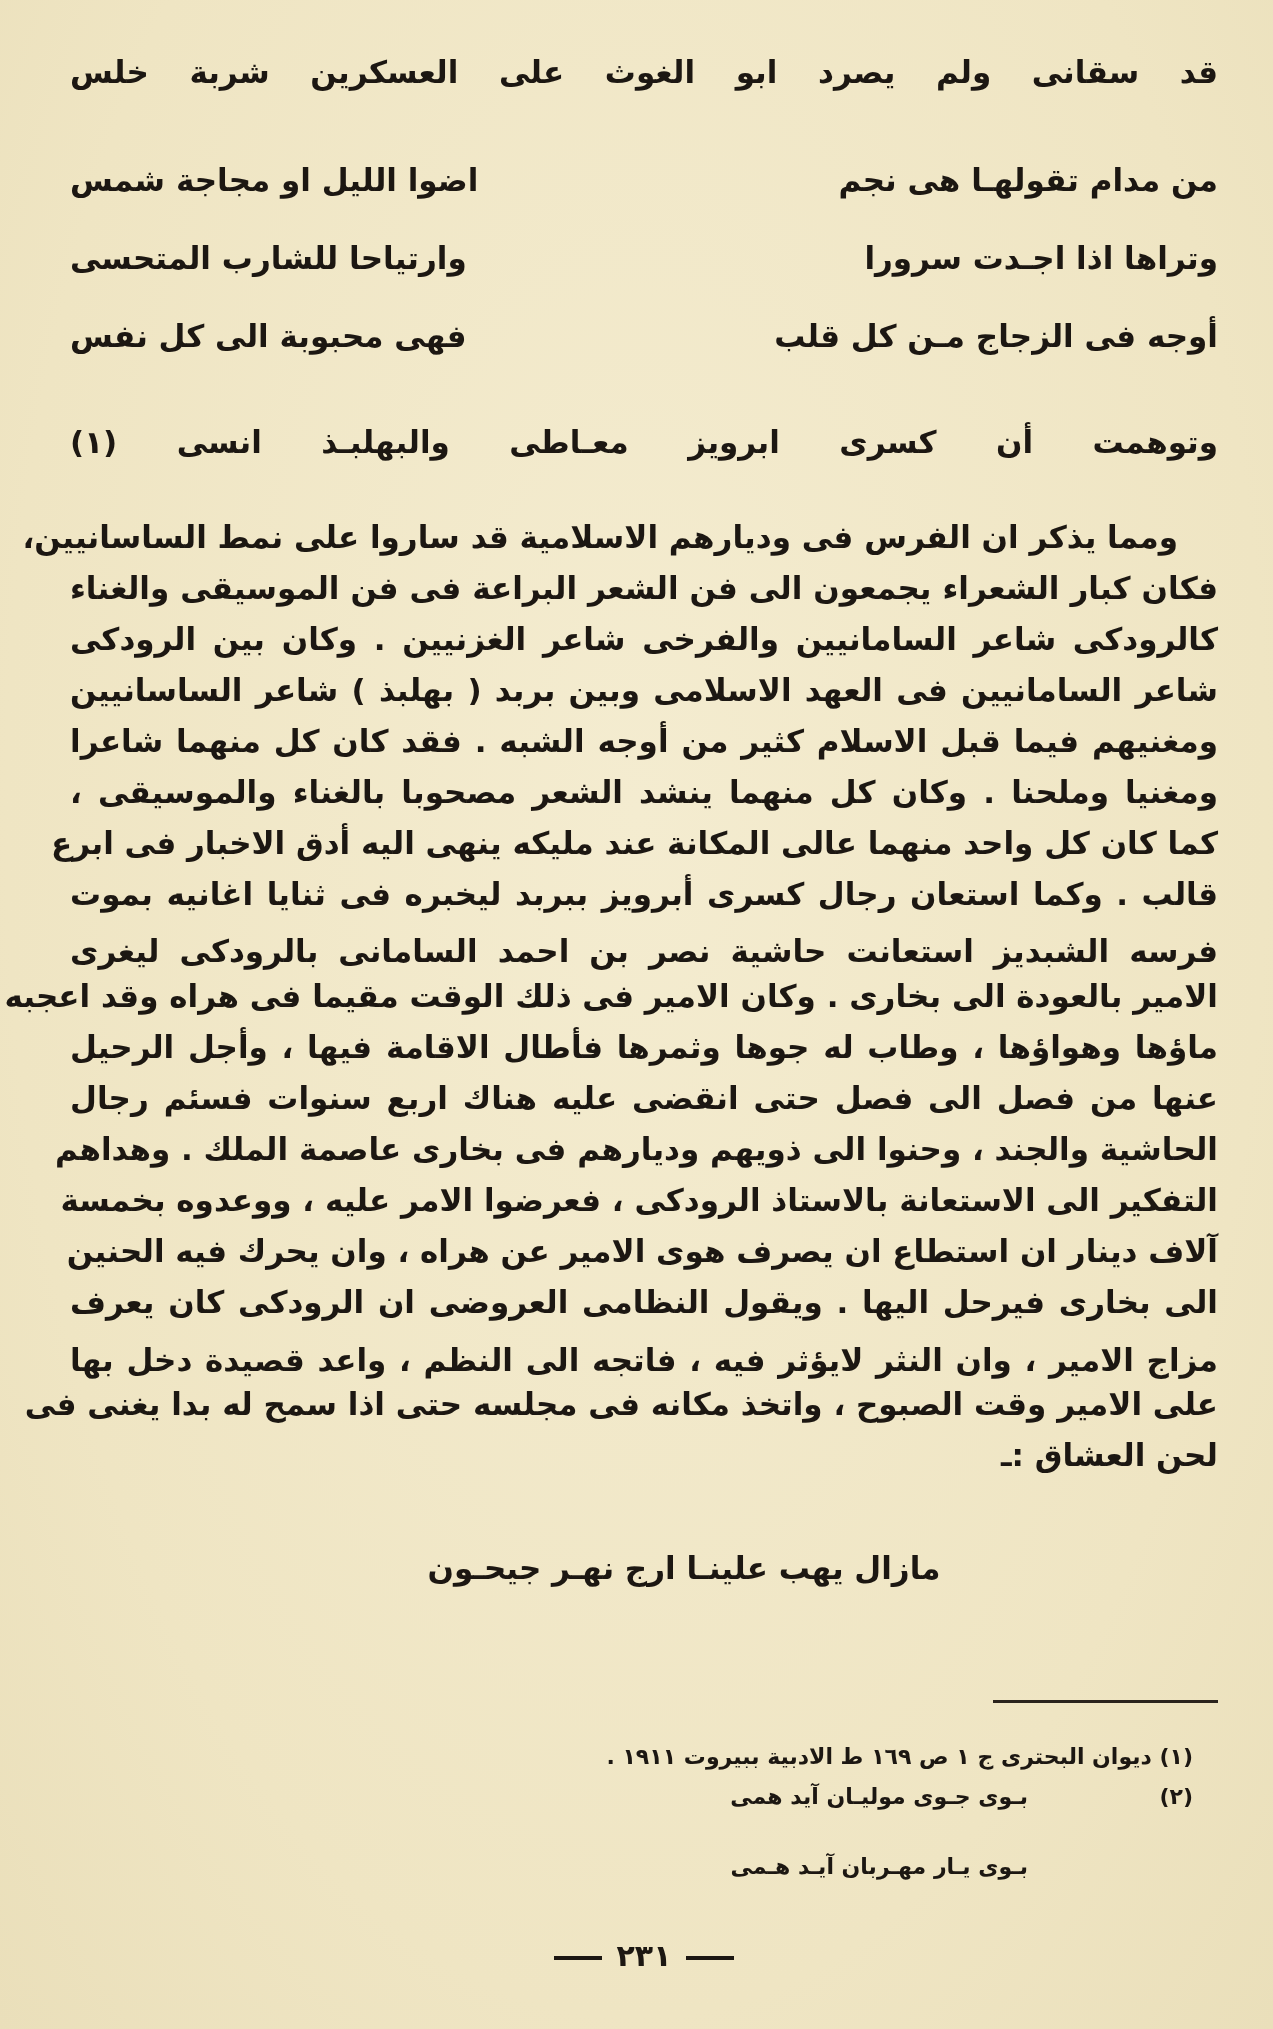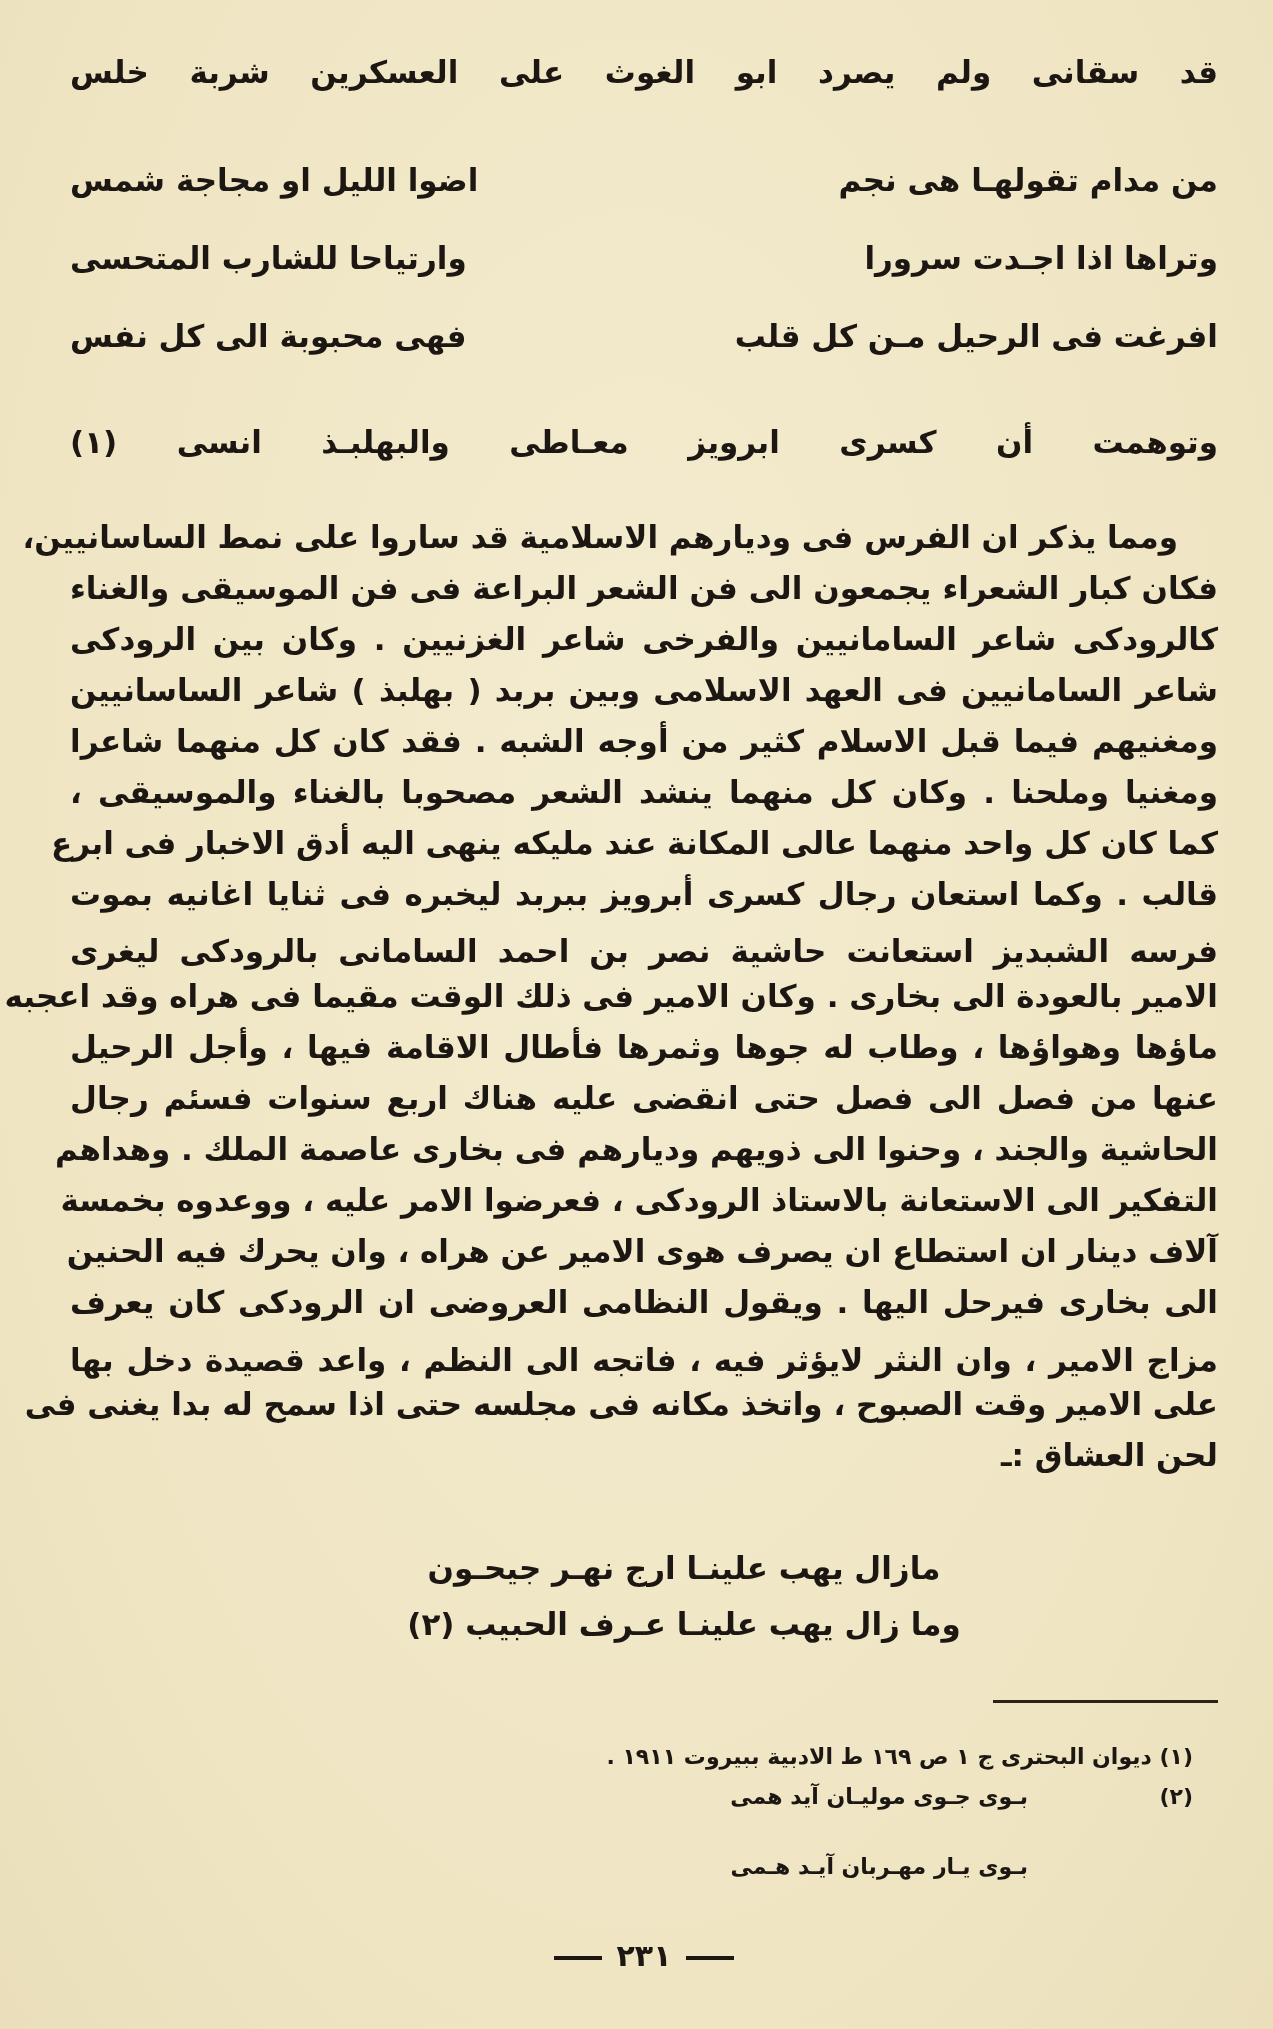--- a/index.html
+++ b/index.html
@@ -104,21 +104,21 @@
     <span class="hemistich-right" style="right:0;text-align:center;">من مدام تقولهـا هى نجم</span>
     <span class="hemistich-left">اضوا الليل او مجاجة شمس</span>
   </div>
 
   <div class="verse" style="top:240px;">
     <span class="hemistich-right">وتراها اذا اجـدت سرورا</span>
     <span class="hemistich-left">وارتياحا للشارب المتحسى</span>
   </div>
 
   <div class="verse" style="top:318px;">
-    <span class="hemistich-right">افرغت فى الرحيل مـن كل قلب</span>
+    <span class="hemistich-right">أوجه فى الزجاج مـن كل قلب</span>
     <span class="hemistich-left">فهى محبوبة الى كل نفس</span>
   </div>
 
   <div class="line full" style="top:420px;">وتوهمت أن كسرى ابرويز معـاطى والبهلبـذ انسى (١)</div>
 
   <div class="line" style="top:515px; padding-right:40px; box-sizing:border-box;">ومما يذكر ان الفرس فى وديارهم الاسلامية قد ساروا على نمط الساسانيين،</div>
   <div class="line full" style="top:566px;">فكان كبار الشعراء يجمعون الى فن الشعر البراعة فى فن الموسيقى والغناء</div>
   <div class="line full" style="top:617px;">كالرودكى شاعر السامانيين والفرخى شاعر الغزنيين . وكان بين الرودكى</div>
   <div class="line full" style="top:668px;">شاعر السامانيين فى العهد الاسلامى وبين بربد ( بهلبذ ) شاعر الساسانيين</div>
   <div class="line full" style="top:719px;">ومغنيهم فيما قبل الاسلام كثير من أوجه الشبه . فقد كان كل منهما شاعرا</div>
@@ -131,21 +131,20 @@
   <div class="line full" style="top:1076px;">عنها من فصل الى فصل حتى انقضى عليه هناك اربع سنوات فسئم رجال</div>
   <div class="line full" style="top:1127px;">الحاشية والجند ، وحنوا الى ذويهم وديارهم فى بخارى عاصمة الملك . وهداهم</div>
   <div class="line full" style="top:1178px;">التفكير الى الاستعانة بالاستاذ الرودكى ، فعرضوا الامر عليه ، ووعدوه بخمسة</div>
   <div class="line full" style="top:1229px;">آلاف دينار ان استطاع ان يصرف هوى الامير عن هراه ، وان يحرك فيه الحنين</div>
   <div class="line full" style="top:1280px;">الى بخارى فيرحل اليها . ويقول النظامى العروضى ان الرودكى كان يعرف</div>
   <div class="line full" style="top:1338px;">مزاج الامير ، وان النثر لايؤثر فيه ، فاتجه الى النظم ، واعد قصيدة دخل بها</div>
   <div class="line full" style="top:1382px;">على الامير وقت الصبوح ، واتخذ مكانه فى مجلسه حتى اذا سمح له بدا يغنى فى</div>
   <div class="line" style="top:1433px;">لحن العشاق :ـ</div>
 
   <div class="centered" style="top:1546px; padding-left:80px; box-sizing:border-box;">مازال يهب علينـا ارج نهـر جيحـون</div>
-  <div class="centered" style="top:1602px; padding-left:80px; box-sizing:border-box;">وما زال يهب علينـا عـرف الحبيب (٢)</div>
 
   <div class="rule"></div>
 
   <div class="footnote" style="top:1738px; right:25px;">
     <span>(١)</span>
     <span>ديوان البحترى ج ١ ص ١٦٩ ط الادبية ببيروت ١٩١١ .</span>
   </div>
   <div class="footnote" style="top:1778px; right:25px;">(٢)</div>
   <div class="footnote" style="top:1778px; right:190px;">بـوى جـوى موليـان آيد همى</div>
   <div class="footnote" style="top:1848px; right:190px;margin-left:44px;">بـوى يـار مهـربان آيـد هـمى</div>

